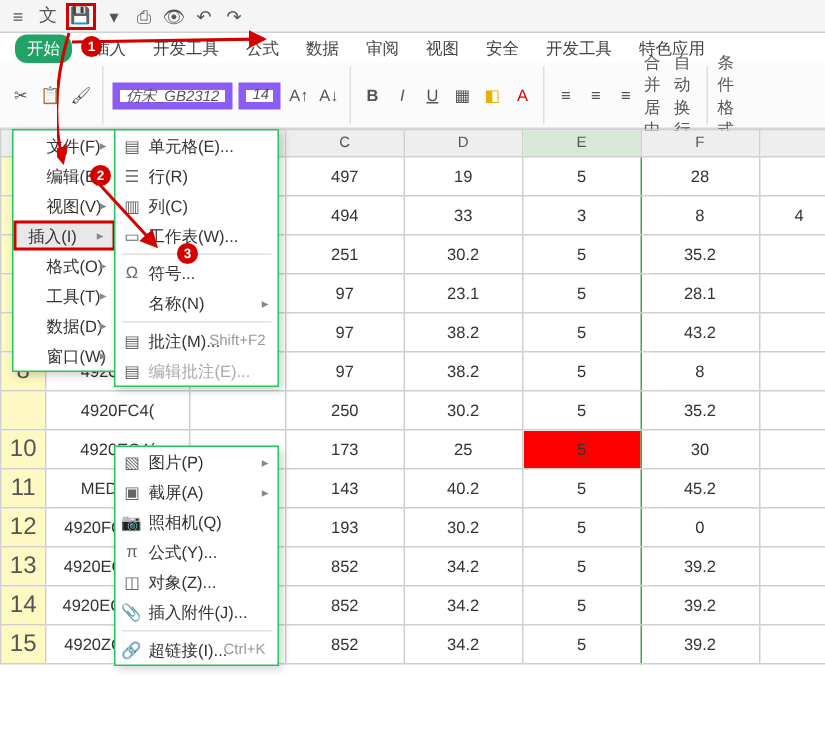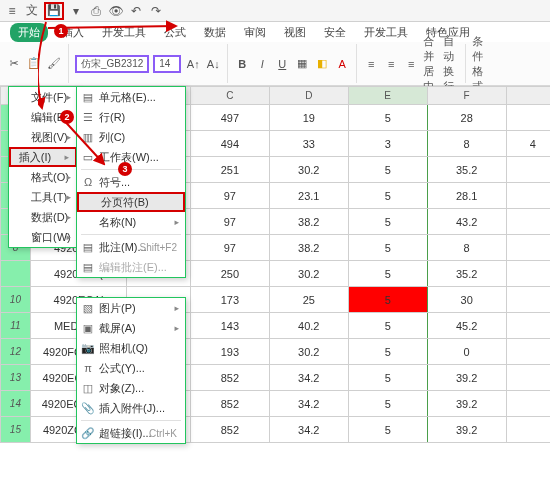--- a/index.html
+++ b/index.html
@@ -15,21 +15,21 @@
 .badge3 { top: 162px; left: 118px; }
 
 .arrow { position: absolute; z-index: 40; pointer-events: none; }
 
 .ribbon-tabs { height: 20px; background: #fff; display: flex; align-items: center; gap: 10px; padding-left: 10px; font-size: 11px; color: #444; }
 .ribbon-tabs .tab { cursor: pointer; padding: 2px 4px; }
 .ribbon-tabs .tab.active { background: #21a366; color: #fff; border-radius: 8px; padding: 2px 8px; }
 
 .ribbon { height: 44px; background: #fbfbfb; border-bottom: 1px solid #d8d8d8; display: flex; align-items: center; padding: 2px 6px; gap: 6px; color: #555; font-size: 10px; }
 .ribbon .grp { display: flex; align-items: center; gap: 4px; border-right: 1px solid #e0e0e0; padding-right: 6px; height: 100%; }
-.ribbon .font-sel { border: 2px solid #8b5cf6; padding: 1px 4px; background: #fff; font-size: 10px; height: 18px; display: flex; align-items: center; }
+.ribbon .font-sel { border: 5px solid #8b5cf6; padding: 1px 4px; background: #fff; font-size: 10px; height: 18px; display: flex; align-items: center; font-style: italic; }
 .ribbon .mini-btn { width: 16px; height: 16px; display: flex; align-items: center; justify-content: center; cursor: pointer; font-size: 11px; }
 
 .workspace { position: relative; display: flex; height: calc(500px - 86px); }
 
 
 .menu { position: absolute; background: #fff; border: 1px solid #22c55e; box-shadow: 2px 2px 6px rgba(0,0,0,.2); font-size: 11px; color: #333; z-index: 30; }
 .menu .item { display: flex; align-items: center; padding: 3px 22px 3px 22px; position: relative; cursor: pointer; white-space: nowrap; height: 20px; }
 .menu .item .ic { position: absolute; left: 4px; width: 14px; text-align: center; color: #666; font-size: 11px; }
 .menu .item .arrow-r { position: absolute; right: 6px; color: #888; font-size: 9px; }
 .menu .item .shortcut { position: absolute; right: 8px; color: #999; font-size: 10px; padding-left: 12px; }
@@ -38,21 +38,21 @@
 
 .menu1 { top: 0; left: 8px; width: 70px; }
 .menu1 .item.hl { padding-left: 6px; justify-content: center; }
 .menu2 { top: 0; left: 76px; width: 110px; }
 .menu3 { top: 84px; left: 76px; width: 110px; }
 
 .grid-wrap { position: absolute; left: 0; top: 0; right: 0; bottom: 0; overflow: hidden; }
 table { border-collapse: collapse; width: 560px; table-layout: fixed; }
 th, td { border: 1px solid #cfcfcf; height: 26px; font-size: 11px; text-align: center; color: #333; background: #fff; overflow: hidden; }
 th { background: #eee; color: #555; font-weight: normal; height: 18px; font-size: 10px; }
-.rowhdr { width: 28px; background: #86efac; color: #555; font-size: 10px; font-style: italic; }
+.rowhdr { width: 28px; background: #fef9c3; color: #555; font-size: 16px; }
 .colA { width: 90px; } .colB { width: 60px; } .colC { width: 74px; } .colD { width: 74px; } .colE { width: 74px; } .colF { width: 74px; } .colG { width: 50px; }
 td.red { background: #ff0000; }
 th.sel { background: #d6e8d6; }
 td.selcol { border-left: 1px solid #4a9e4a; border-right: 1px solid #4a9e4a; }
 </style>
 </head>
 <body>
 
 <div class="titlebar">
   <span class="tb-icon">≡</span>
@@ -346,23 +346,20 @@
       </div>
     <div class="item">
         <span class="ic">▭</span>
         <span>工作表(W)...</span>
       </div>
     <div class="sep"></div>
     <div class="item">
         <span class="ic">Ω</span>
         <span>符号...</span>
       </div>
-    <div class="item hl">
-        <span>分页符(B)</span>
-      </div>
     <div class="item">
         <span>名称(N)</span>
         <span class="arrow-r">▸</span>
       </div>
     <div class="sep"></div>
     <div class="item">
         <span class="ic">▤</span>
         <span>批注(M)...</span>
         <span class="shortcut">Shift+F2</span>
       </div>

